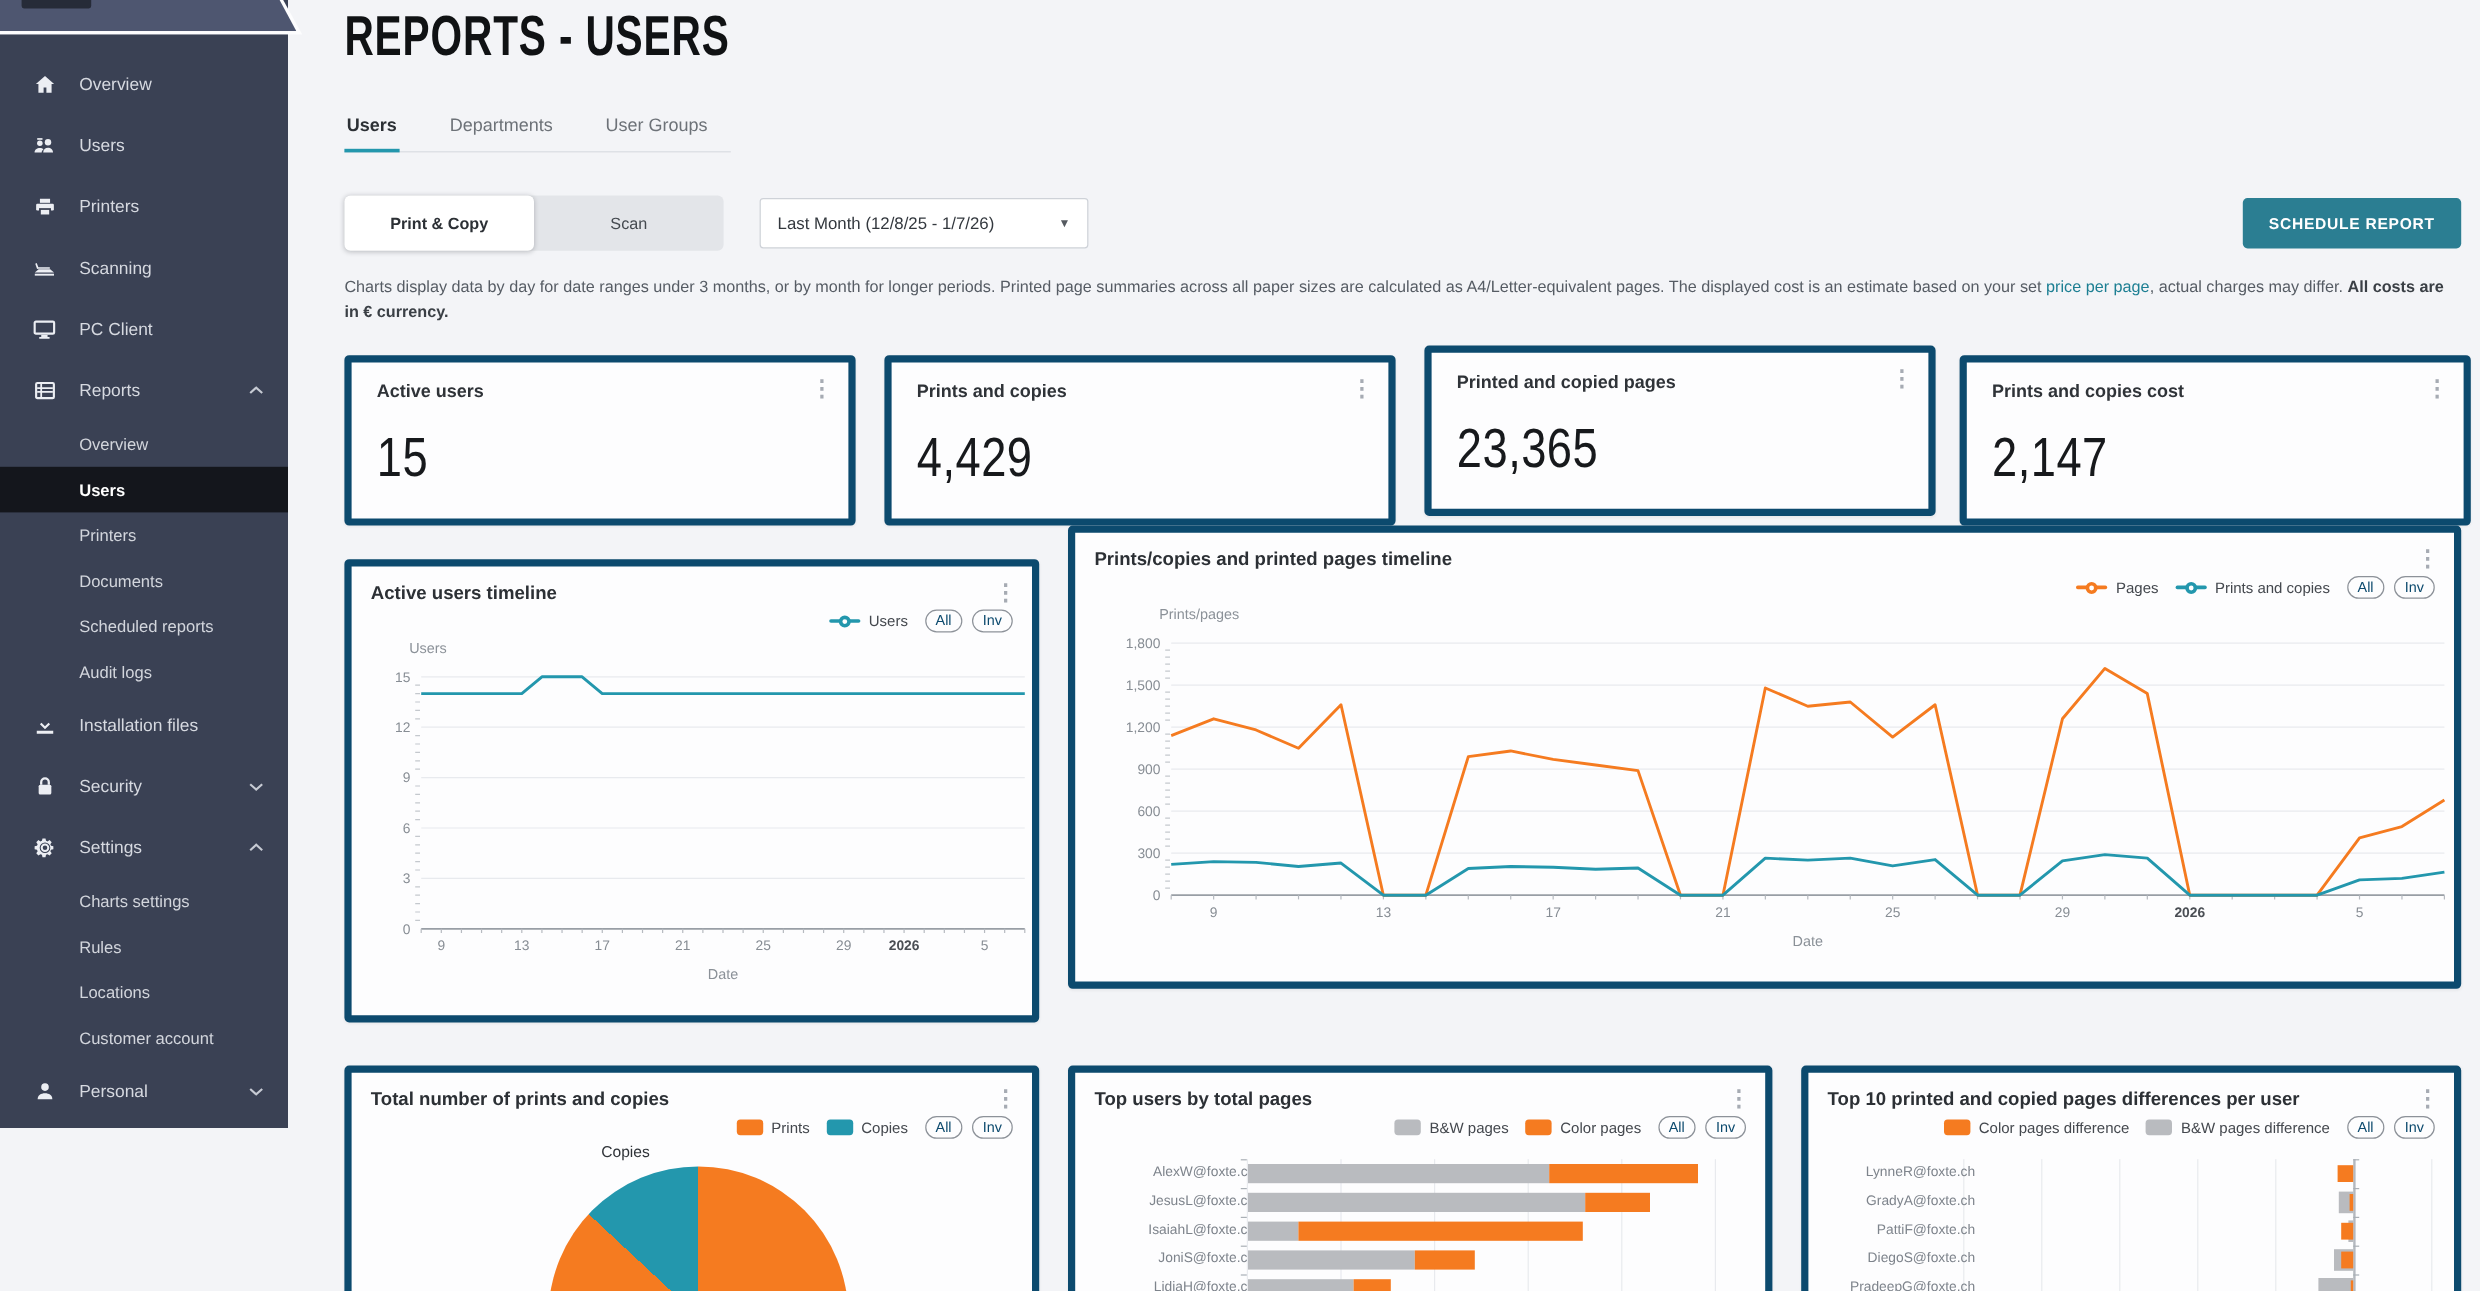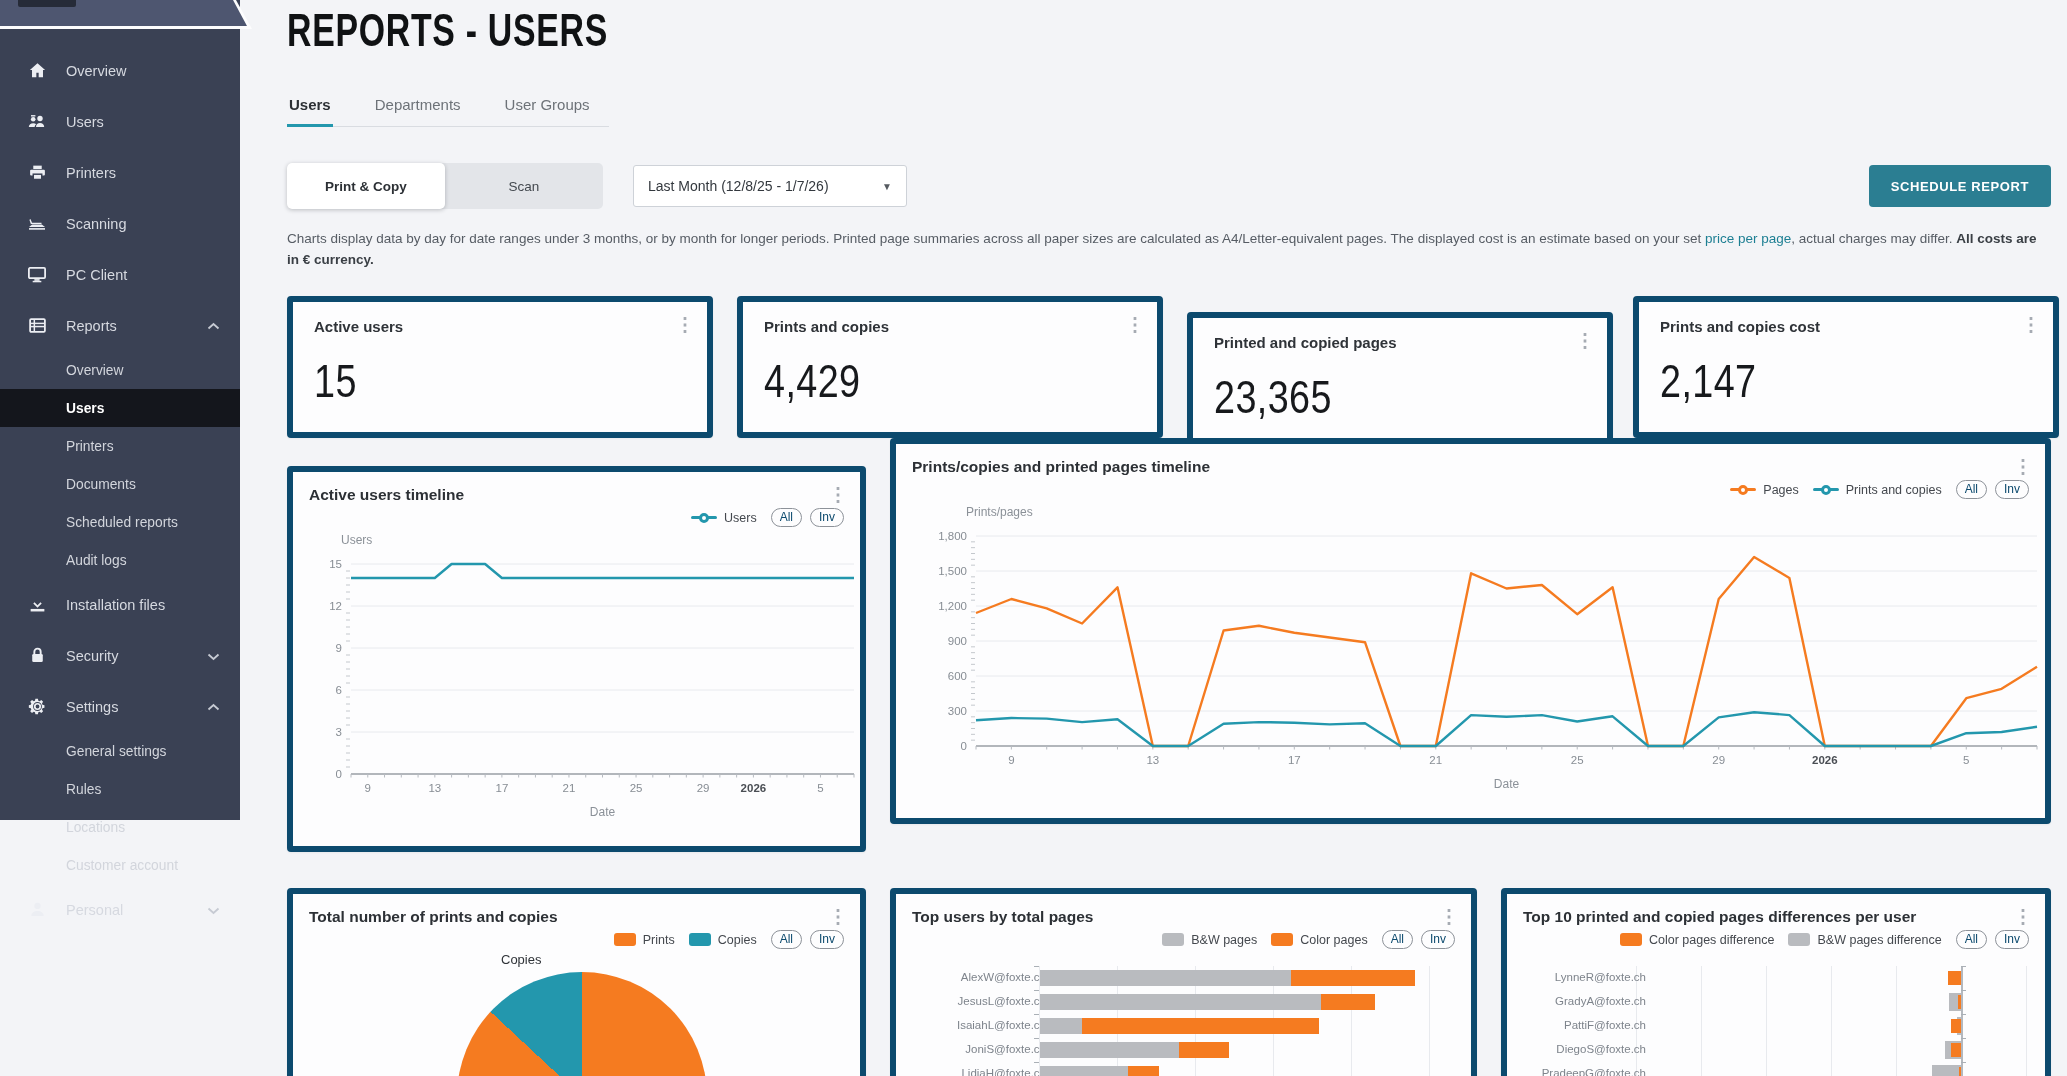--- a/index.html
+++ b/index.html
@@ -1,20 +1,20 @@
 <!DOCTYPE html>
 <html><head>
 <meta charset="utf-8">
 <style>
   html,body{margin:0;padding:0;background:#e9eaee;}
   *{box-sizing:border-box;font-family:"Liberation Sans",sans-serif;}
   .app{position:relative;width:2067px;height:1076px;overflow:hidden;background:#f3f4f7;}
 
   
-  .sidebar{position:absolute;left:0;top:0;width:240px;height:820px;background:#3a4154;z-index:5;}
+  .sidebar{position:absolute;left:0;top:0;width:240px;height:940px;background:#3a4154;z-index:5;}
   .top-strip-white{position:absolute;left:0;top:0;width:252px;height:29px;background:#fdfdfe;
      clip-path:polygon(0 0,236px 0,252px 29px,0 29px);z-index:6;}
   .top-strip{position:absolute;left:0;top:0;width:250px;height:26px;background:#4e5670;
      clip-path:polygon(0 0,233px 0,247px 26px,0 26px);z-index:7;}
   .top-tab{position:absolute;left:18px;top:0;width:58px;height:7px;background:#262b38;border-radius:0 0 2px 2px;z-index:8;}
   .nav{position:absolute;left:0;top:45px;width:240px;}
   .nav-item{display:flex;align-items:center;height:51px;padding-left:27px;color:#d6d9e0;font-size:14.5px;cursor:pointer;position:relative;}
   .nav-item .ic{width:20px;height:20px;margin-right:19px;display:flex;align-items:center;justify-content:center;color:#eceef3;}
   .nav-item .ic svg{display:block;}
   .nav-sub{display:flex;align-items:center;height:38px;padding-left:66px;color:#d2d5dc;font-size:13.8px;cursor:pointer;}
@@ -184,21 +184,21 @@
               <path fill="currentColor" d="M9 5.6A3.4 3.4 0 1 0 9 12.4 3.4 3.4 0 0 0 9 5.6zm0 5.2A1.8 1.8 0 1 1 9 7.2a1.8 1.8 0 0 1 0 3.6z"></path>
               <path fill="currentColor" d="M15.6 10.2V7.8l-1.9-.4a5 5 0 0 0-.5-1.2l1.1-1.6-1.7-1.7-1.6 1.1a5 5 0 0 0-1.2-.5L9.4 1.6H7l-.4 1.9a5 5 0 0 0-1.2.5L3.8 2.9 2.1 4.6l1.1 1.6a5 5 0 0 0-.5 1.2l-1.9.4v2.4l1.9.4a5 5 0 0 0 .5 1.2l-1.1 1.6 1.7 1.7 1.6-1.1a5 5 0 0 0 1.2.5l.4 1.9h2.4l.4-1.9a5 5 0 0 0 1.2-.5l1.6 1.1 1.7-1.7-1.1-1.6a5 5 0 0 0 .5-1.2zM9 13.2A4.2 4.2 0 1 1 13.2 9 4.2 4.2 0 0 1 9 13.2z"></path>
             </svg>
           </span>
           <span>Settings</span>
           <span class="chev"><svg width="13" height="9" viewBox="0 0 13 9">
               <polyline points="1.5,6.5 6.5,2 11.5,6.5" fill="none" stroke="currentColor" stroke-width="1.8"></polyline>
             </svg></span>
         </div>
         <div class="nav-sub">
-          <span>General settings</span>
+          <span>Charts settings</span>
         </div>
         <div class="nav-sub">
           <span>Rules</span>
         </div>
         <div class="nav-sub">
           <span>Locations</span>
         </div>
         <div class="nav-sub">
           <span>Customer account</span>
         </div>
@@ -248,21 +248,21 @@
     <div class="card" style="left:47px;top:296px;width:426px;height:142px;">
       <div class="stat-title">Active users</div>
       <div class="kebab"></div>
       <div class="stat-value">15</div>
     </div>
     <div class="card" style="left:497px;top:296px;width:426px;height:142px;">
       <div class="stat-title">Prints and copies</div>
       <div class="kebab"></div>
       <div class="stat-value">4,429</div>
     </div>
-    <div class="card" style="left:947px;top:312px;width:426px;height:142px;">
+    <div class="card" style="left:947px;top:288px;width:426px;height:142px;">
       <div class="stat-title">Printed and copied pages</div>
       <div class="kebab"></div>
       <div class="stat-value">23,365</div>
     </div>
     <div class="card" style="left:1393px;top:296px;width:426px;height:142px;">
       <div class="stat-title">Prints and copies cost</div>
       <div class="kebab"></div>
       <div class="stat-value">2,147</div>
     </div>
 

